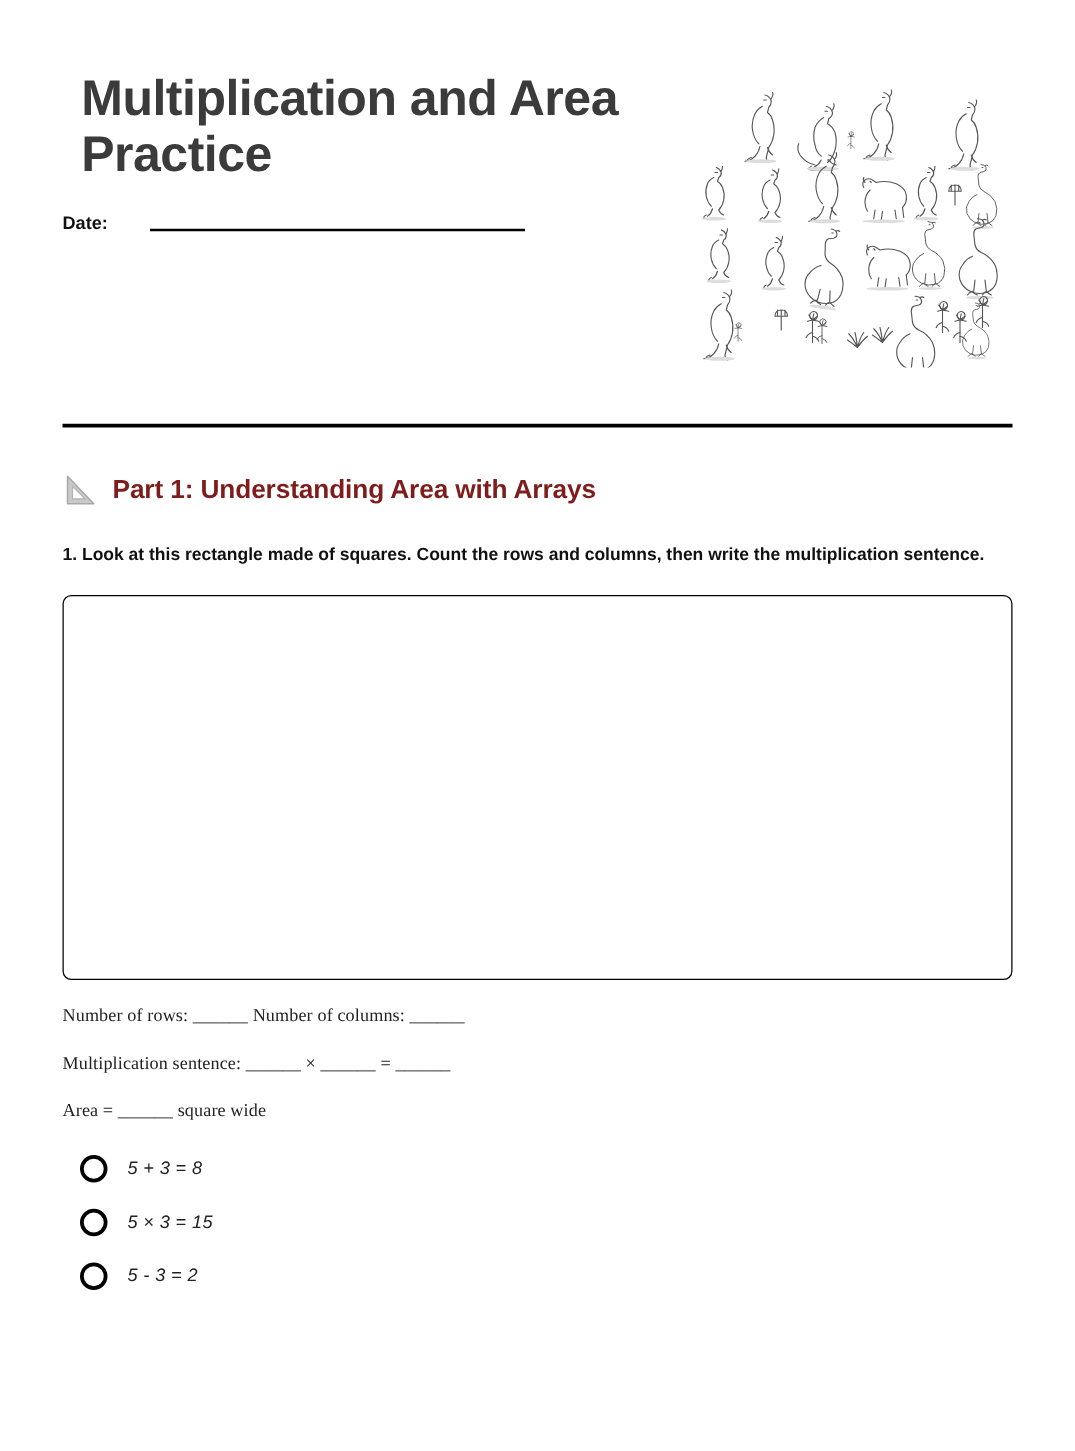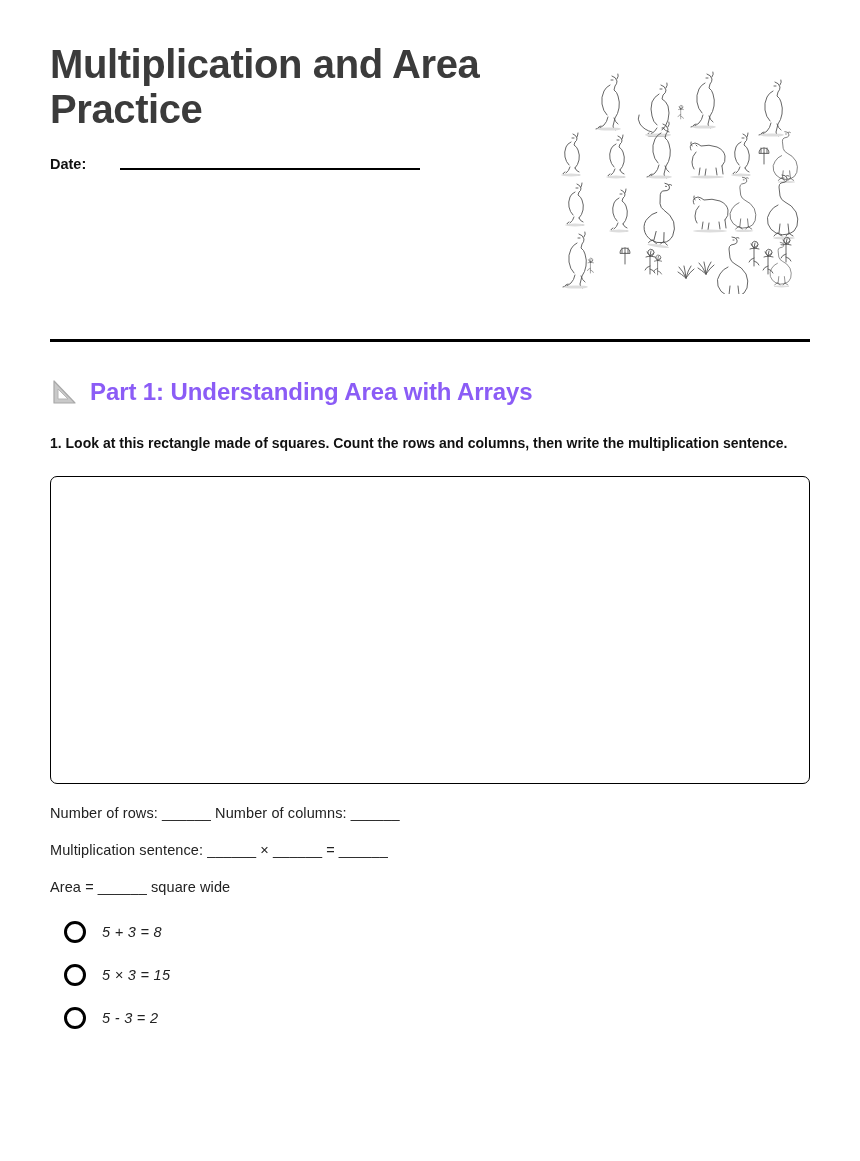--- a/index.html
+++ b/index.html
@@ -30,21 +30,21 @@
     justify-content: space-between;
     padding-top: 42px;
   }
   .header-left { width: 470px; flex: none; }
   .title {
     font-size: 40px;
     line-height: 1.12;
     font-weight: bold;
     color: #3b3b3b;
     letter-spacing: -0.4px;
-    margin: 0;
+    margin: 15px;
     max-width: 460px;
   }
   .field-row {
     display: flex;
     align-items: flex-end;
     margin-top: 26px;
   }
   .field-row.date { margin-top: 24px; }
   .field-label {
     font-size: 14.5px;
@@ -80,23 +80,23 @@
   
   .section-heading {
     display: flex;
     align-items: center;
     gap: 12px;
     margin-top: 36px;
   }
   .ruler-icon { width: 28px; height: 28px; flex: none; }
   .ruler-icon svg { display: block; }
   .section-title {
-    font-size: 24px;
-    font-weight: bold;
-    color: #8b5cf6;
+    font-size: 21px;
+    font-weight: bold;
+    color: #7f1d1d;
     letter-spacing: -0.1px;
   }
 
   
   .question {
     font-size: 14px;
     font-weight: bold;
     color: #111111;
     line-height: 1.8;
     margin-top: 25px;
@@ -106,20 +106,21 @@
     height: 308px;
     border: 1.6px solid #000000;
     border-radius: 7px;
     box-sizing: border-box;
   }
   .fill-line {
     font-size: 14.5px;
     color: #222222;
     margin-top: 21px;
     letter-spacing: 0.1px;
+    font-family: Liberation Serif, serif;
   }
   .fill-line:first-of-type { margin-top: 22px; }
   .question2 { margin-top: 31px; }
 
   .options { margin-top: 26px; }
   .option-row {
     display: flex;
     align-items: center;
     gap: 16px;
     margin-bottom: 21px;

